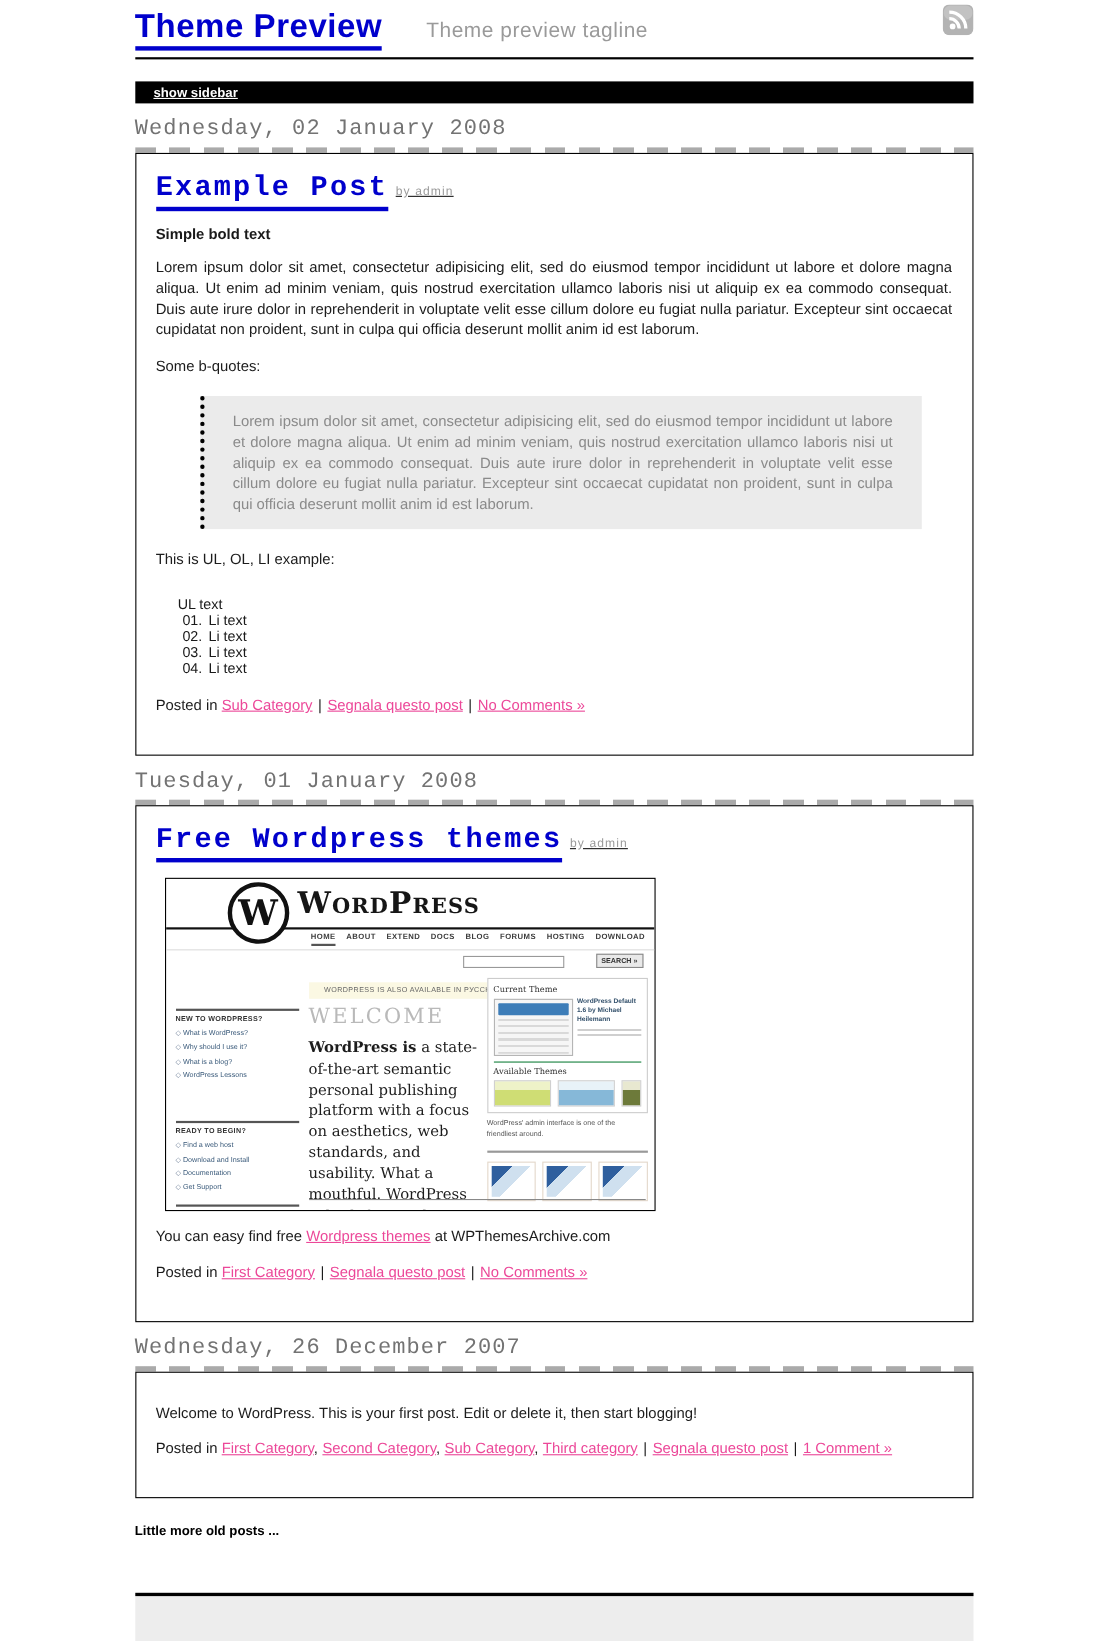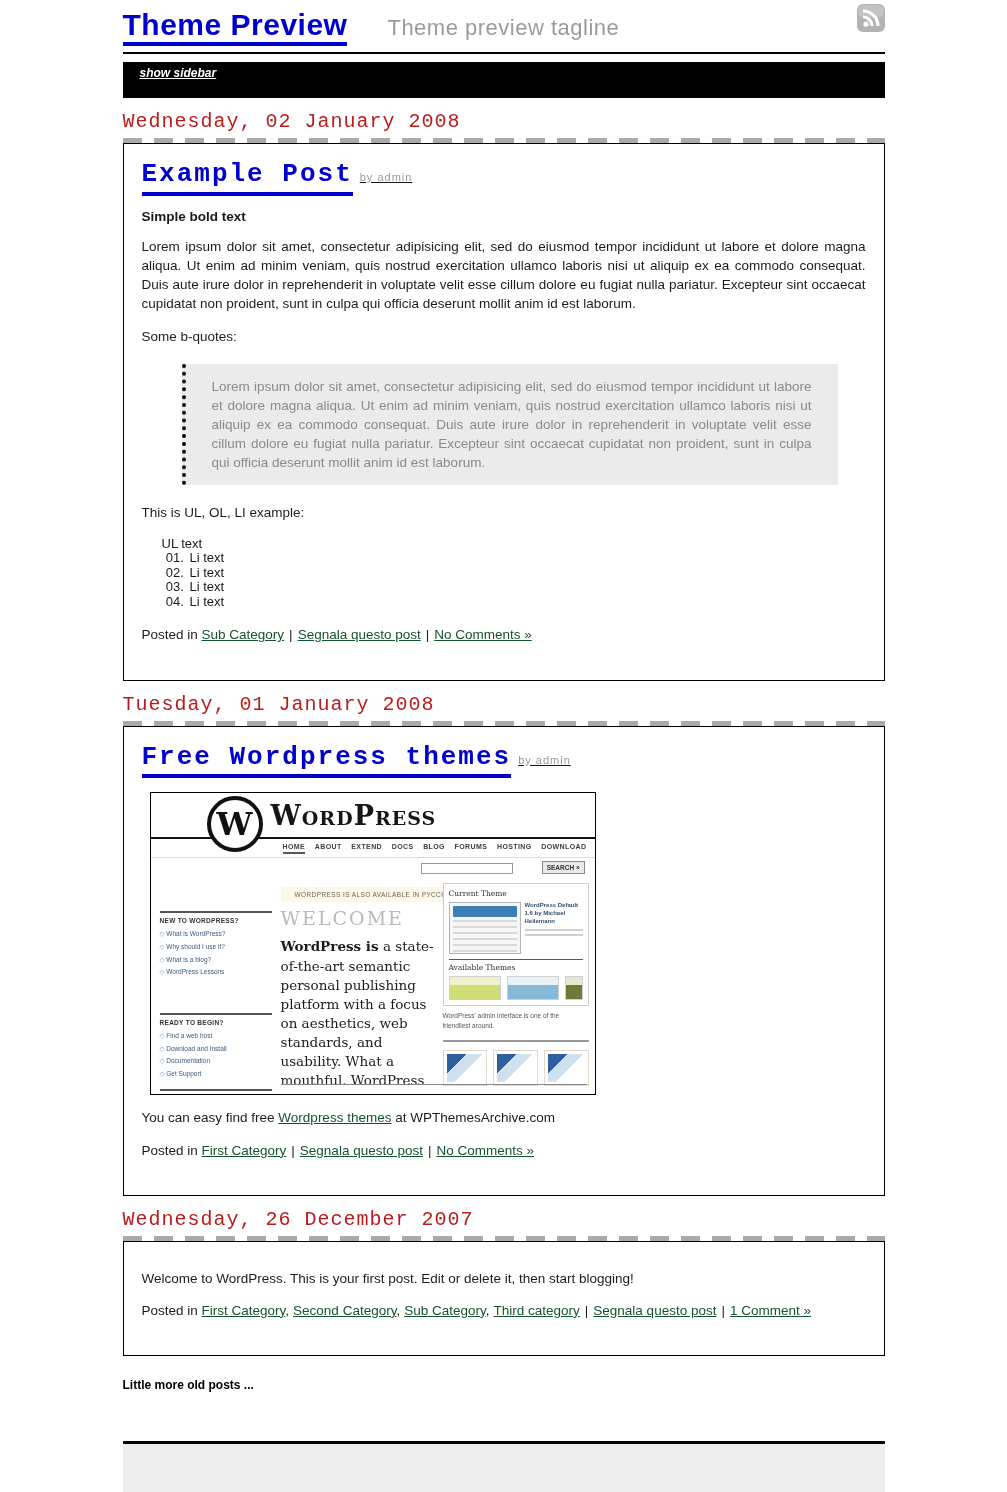--- a/index.html
+++ b/index.html
@@ -1,52 +1,52 @@
 <!DOCTYPE html>
 <html><head>
 <meta charset="utf-8">
 <style>
   * { box-sizing: border-box; }
   html,body { margin:0; padding:0; background:#fff; }
   body { font-family:"Liberation Sans", sans-serif; color:#1a1a1a; width:1007px; }
-  a { color:#14532d; text-decoration:underline; cursor:pointer; }
+  a { color:#ec4899; text-decoration:underline; cursor:pointer; }
 
   .page { width:762px; margin:0 auto; padding-top:6px; }
 
   
   .masthead { position:relative; border-bottom:2px solid #000; padding:2px 0 6px 0; }
   .site-title { display:inline-block; font-size:30px; font-weight:bold; color:#0000cc;
                 border-bottom:4px solid #0000cc; padding-bottom:1px; line-height:1.1;
                 text-decoration:none; letter-spacing:0.5px; }
-  .tagline { font-size:22px; color:#9a9a9a; margin-left:40px; letter-spacing:0.5px; }
+  .tagline { font-size:19px; color:#9a9a9a; margin-left:40px; letter-spacing:0.5px; }
   .rss { position:absolute; right:0; top:-2px; width:28px; height:28px; display:block; }
 
-  .menubar { background:#000; height:36px; line-height:20px; margin-top:8px;font-style:italic; }
+  .menubar { background:#000; height:20px; line-height:20px; margin-top:20px; }
   .menubar a { color:#fff; font-size:12px; font-weight:bold; margin-left:17px; }
 
   
   .date-h { font-family:"Liberation Mono", monospace; font-weight:400; font-size:20px;
-            color:#b91c1c; margin:12px 0 5px 0; letter-spacing:1px; }
+            color:#737373; margin:12px 0 5px 0; letter-spacing:1px; }
   .dashes { height:5px; background:repeating-linear-gradient(to right,#aaa 0 19px,transparent 19px 31px); margin-bottom:0; }
 
   
   .post { border:1px solid #000; background:#fff; padding:14px 18px 22px 18px; }
   .post-title-row { margin:2px 0 10px 0;text-decoration:underline; }
   .post-title { font-family:"Liberation Mono", monospace; font-weight:bold; font-size:26px;
                 letter-spacing:2px; color:#0000cc; display:inline-block;
                 border-bottom:4px solid #0000cc; padding-bottom:2px; line-height:1.15;
                 text-decoration:none; }
   .byline { font-size:11px; color:#9a9a9a; margin-left:7px; letter-spacing:1px; }
   .post p { font-size:13.5px; line-height:1.42; margin:13px 0; color:#1c1c1c; }
   .post p.just { text-align:justify; }
   .post .bold-line { font-weight:bold; font-size:13.5px; margin:13px 0; }
   blockquote.bq { margin:18px 28px 18px 40px; background:#ebebeb; border-left:4px dotted #000;
                   padding:13px 26px; color:#8a8a8a; font-size:13.5px; line-height:1.42;
                   text-align:justify; }
-  .lists { font-size:13px; line-height:1.12; margin:14px 0 16px 0; }
+  .lists { font-size:13px; line-height:1.12; margin:24px 0 16px 0; }
   .ul-line { margin-left:20px; }
   .ol-line { margin-left:48px; }
   ol.num { list-style:decimal-leading-zero; margin:0; padding-left:46px; }
   ol.num li { margin:0; padding:0 0 0 2px; }
   .meta { font-size:13.5px; margin:14px 0 0 0; }
   .pipe { margin:0 5px; color:#1c1c1c; }
   .comma { margin-right:4px; color:#1c1c1c; }
 
   .section { margin-bottom:2px; }
 

